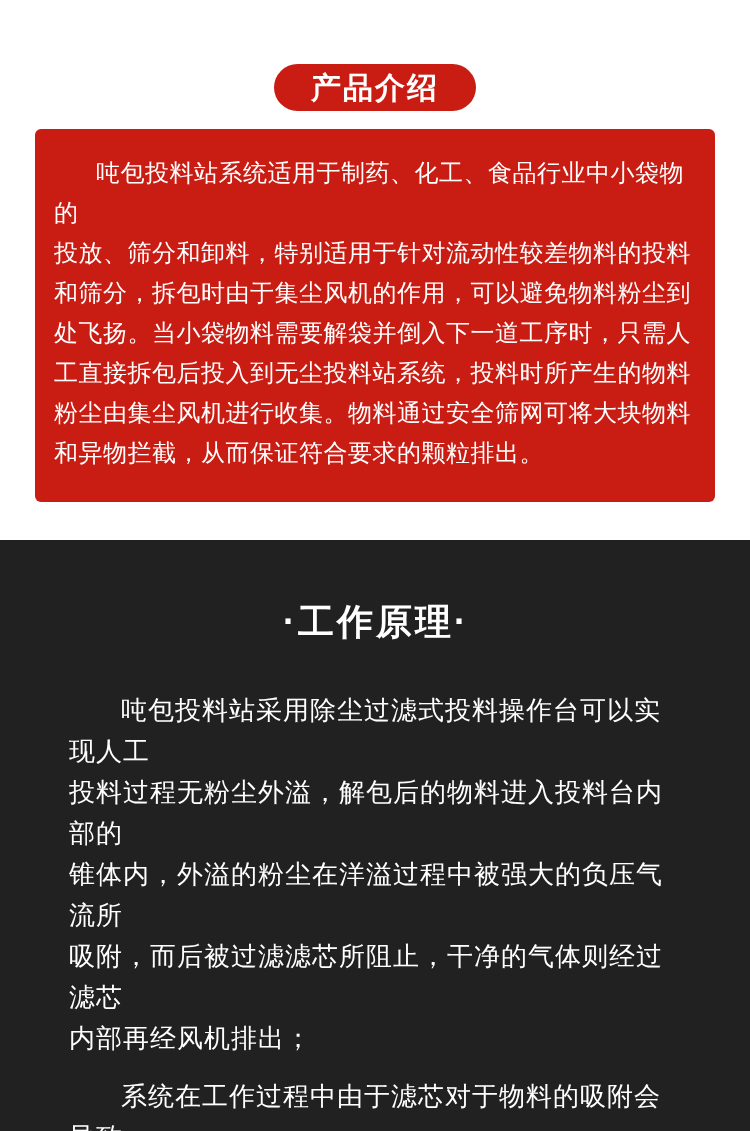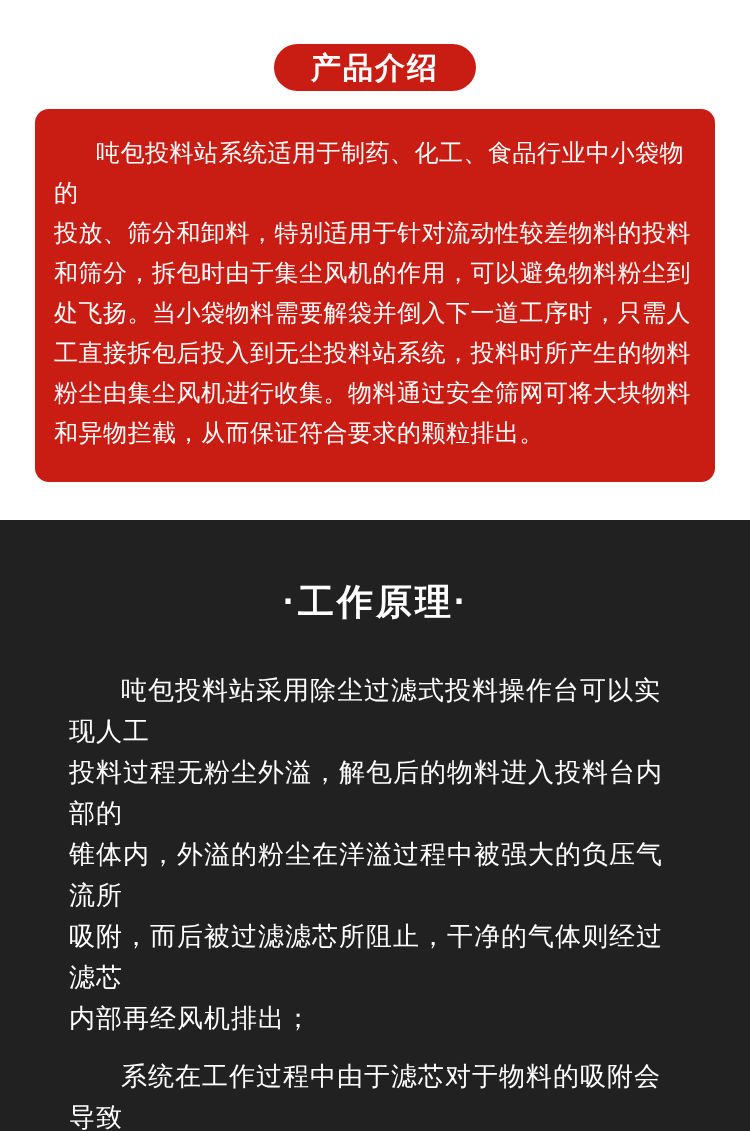--- a/index.html
+++ b/index.html
@@ -14,41 +14,41 @@
     overflow: hidden;
   }
   .page {
     width: 750px;
     height: 1131px;
     position: relative;
   }
 
   
   .intro-section {
-    padding-top: 44px;
+    padding-top: 64px;
     text-align: center;
   }
   .intro-badge {
     display: inline-block;
     background: #c91c13;
     color: #ffffff;
     font-size: 30px;
     font-weight: bold;
     line-height: 47px;
     height: 47px;
     padding: 0 37px;
     border-radius: 24px;
     letter-spacing: 2px;
   }
   .intro-card {
     box-sizing: border-box;
     width: 680px;
     margin: 18px auto 0 auto;
     background: #c91c13;
-    border-radius: 14px;
+    border-radius: 6px;
     padding: 24px 19px 29px 19px;
     color: #ffffff;
     font-size: 24px;
     line-height: 40px;
     text-align: left;
     text-indent: 42px;
     white-space: pre-line;
     letter-spacing: 0.5px;
   }
 

